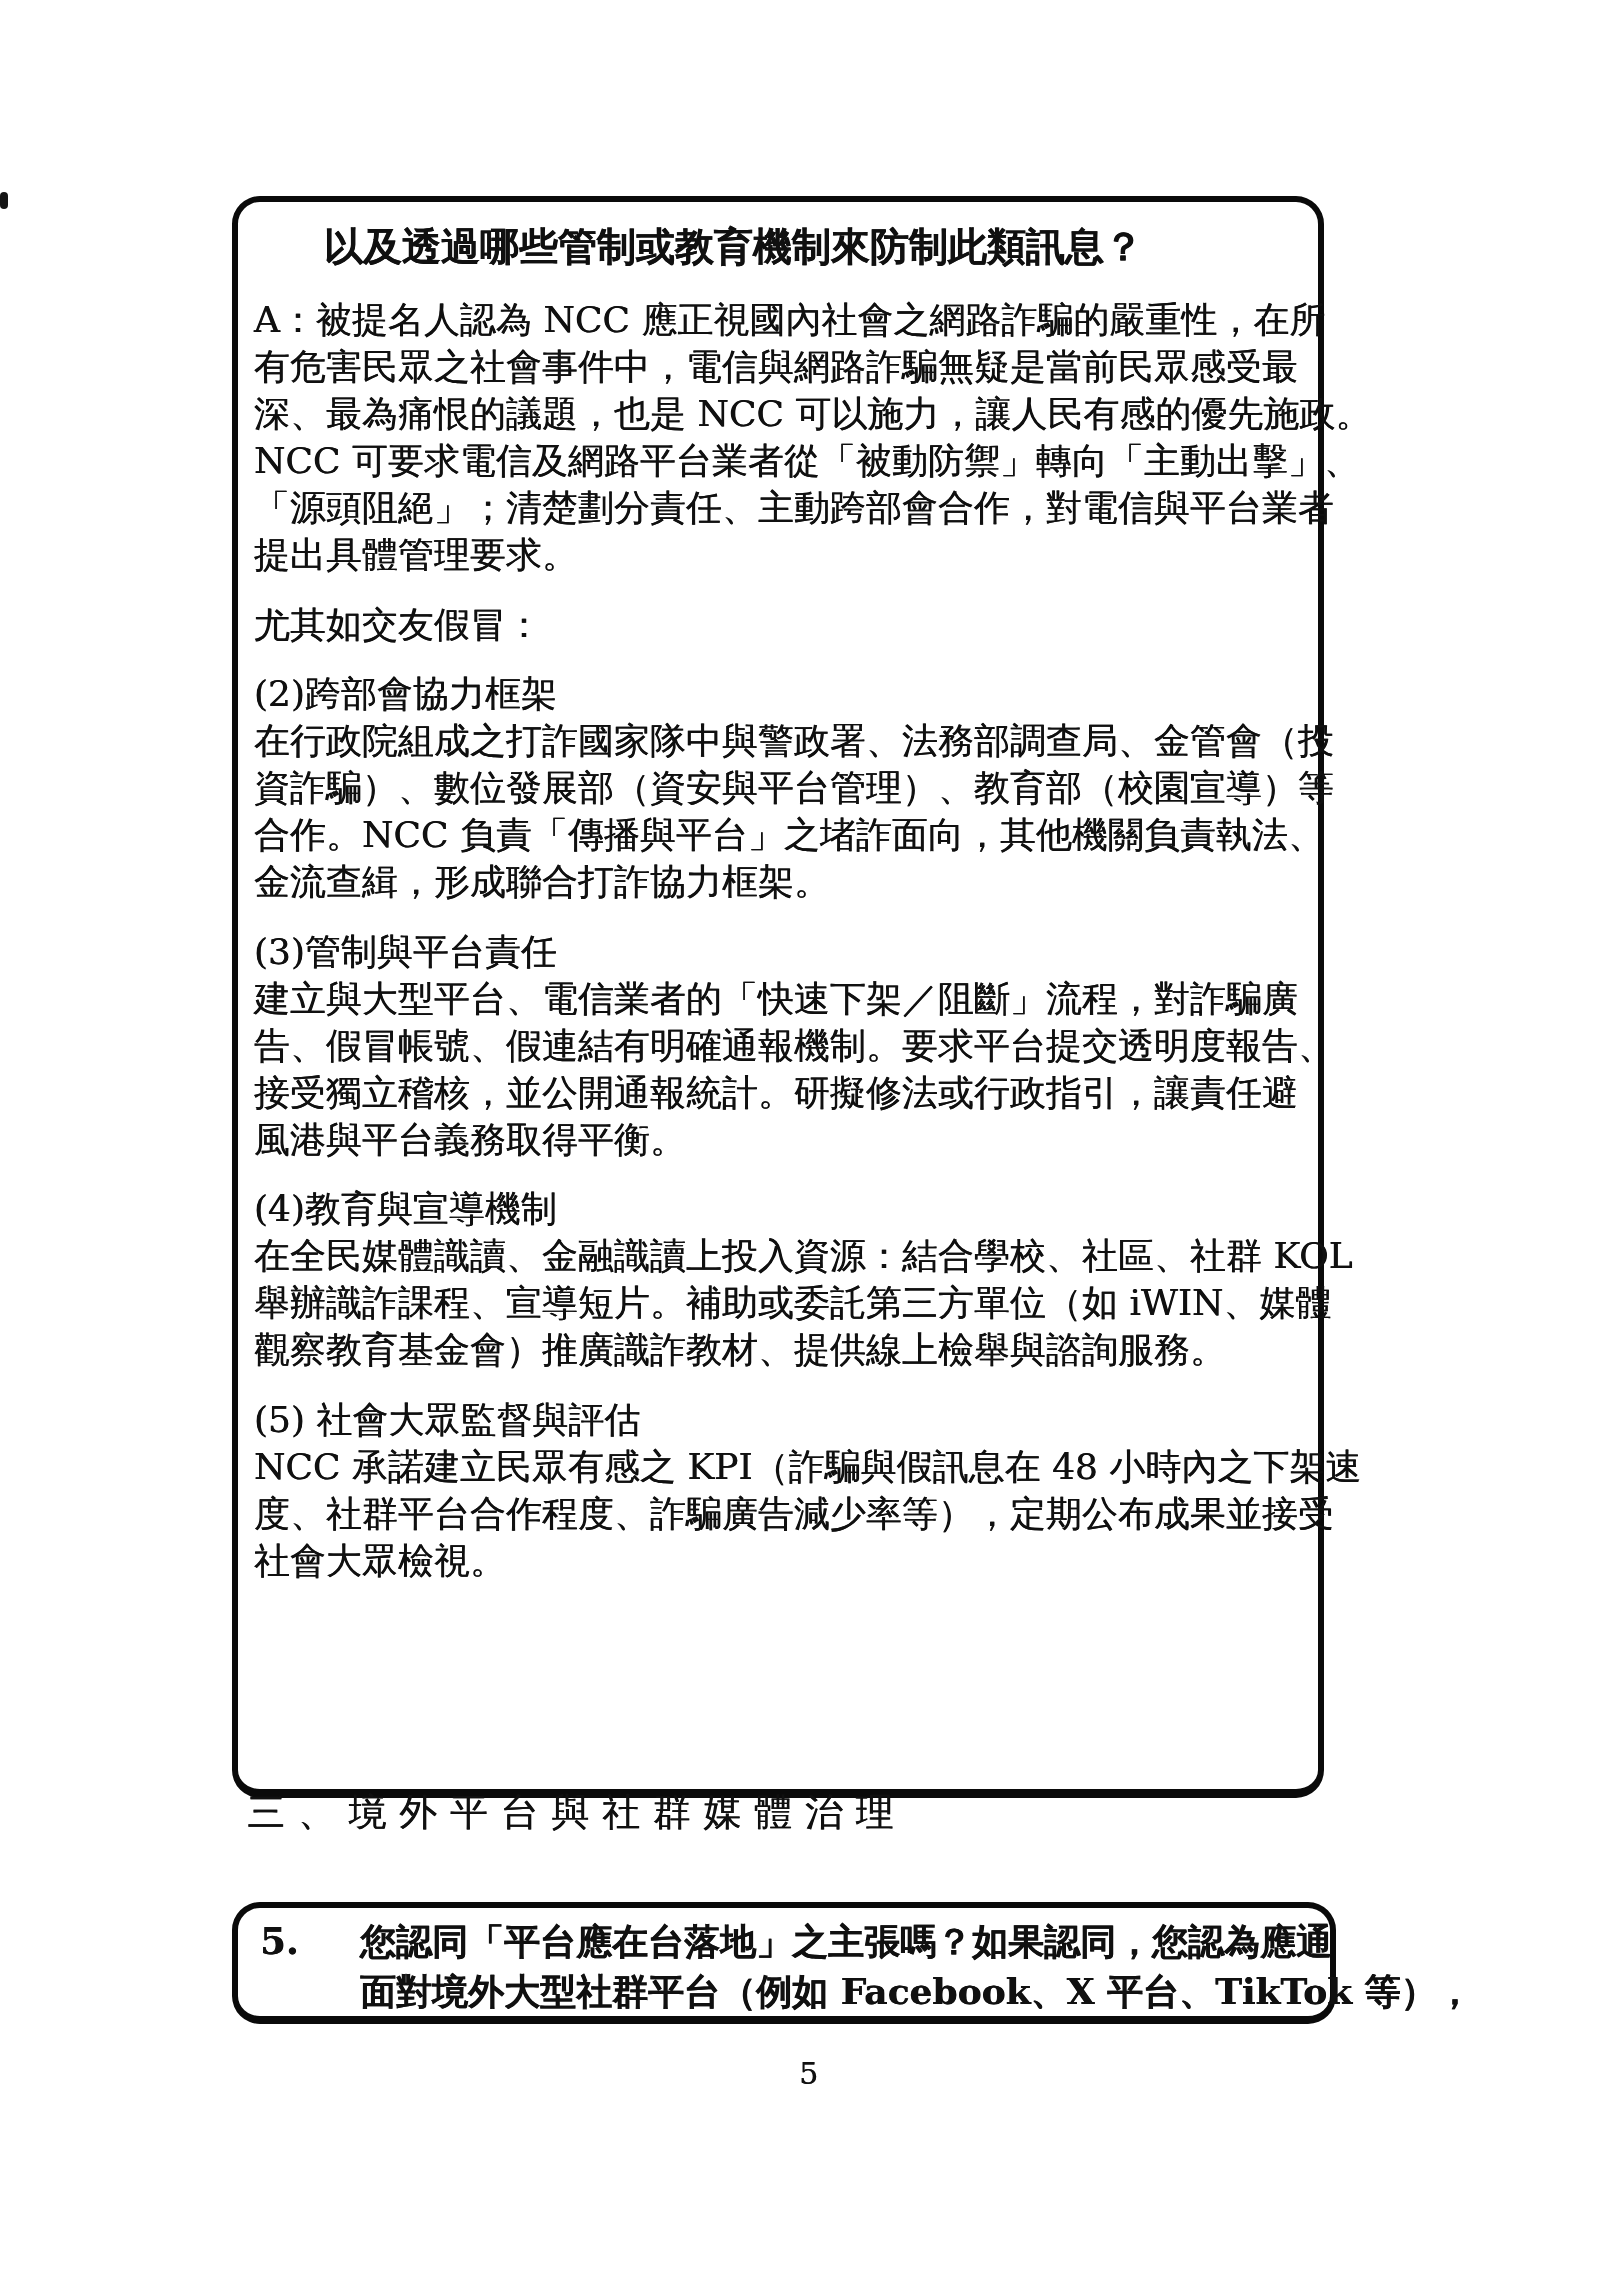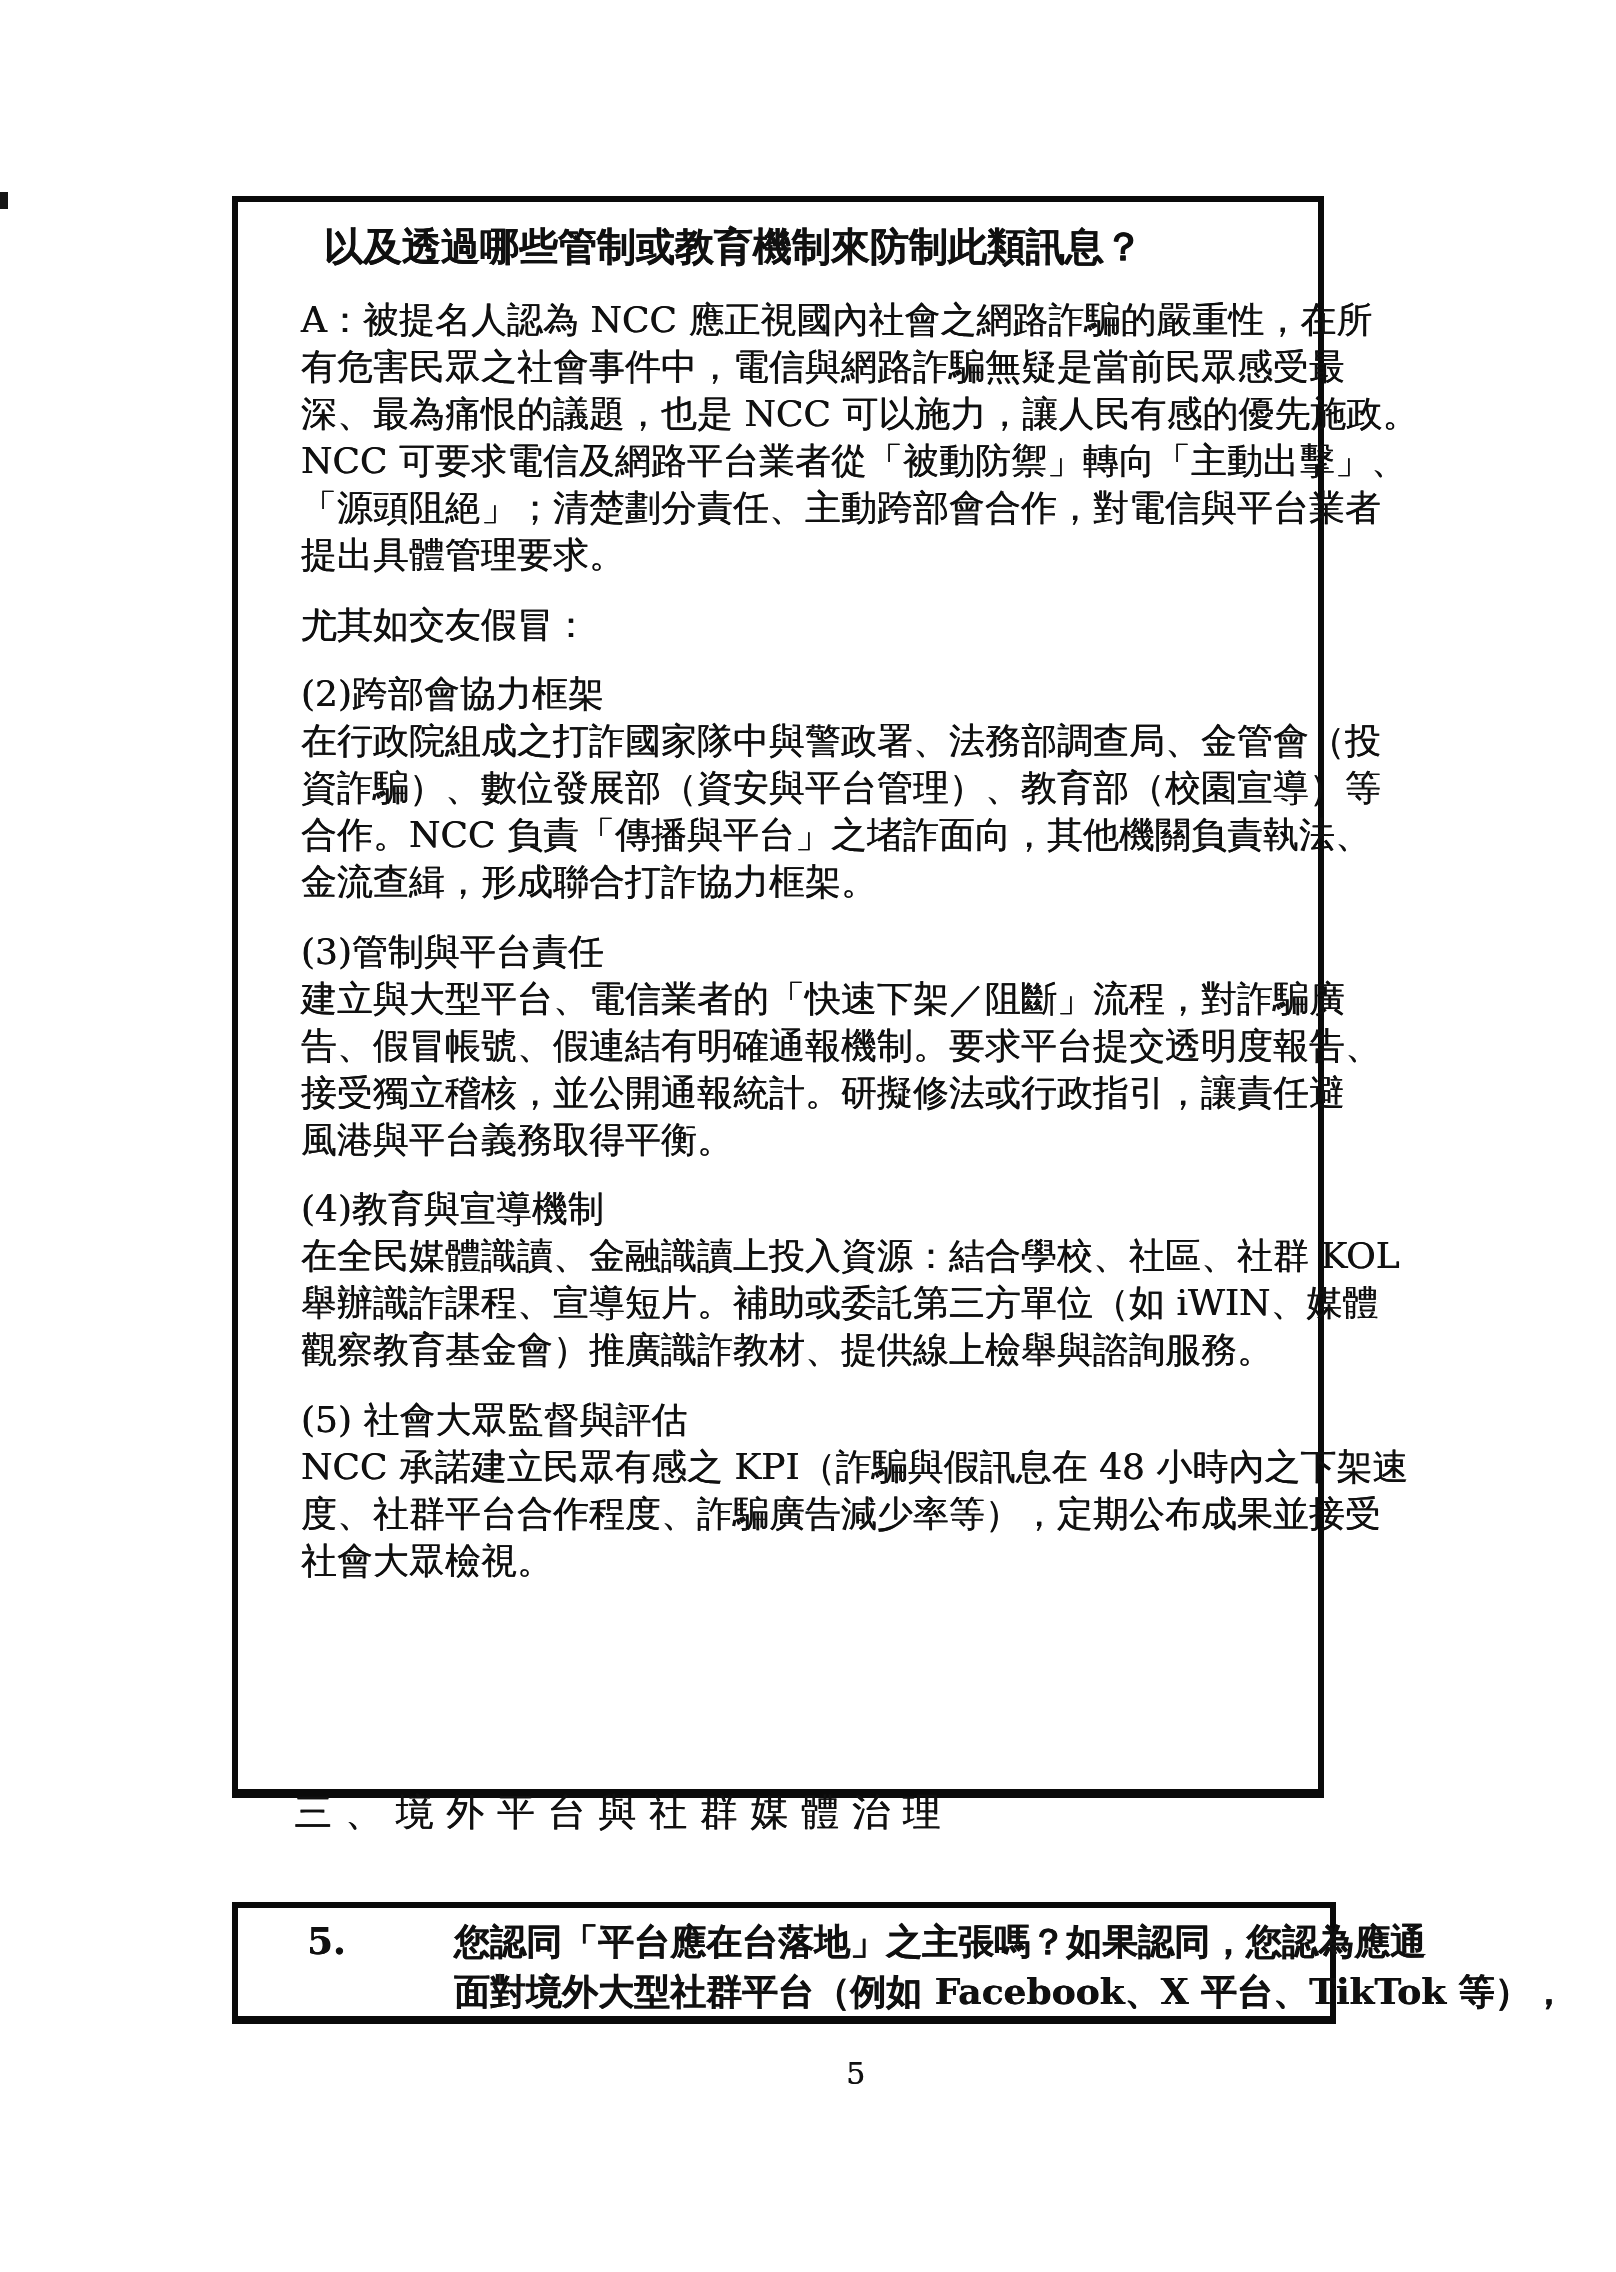--- a/index.html
+++ b/index.html
@@ -1,26 +1,26 @@
 <!DOCTYPE html>
 <html style="font-size:7.8px"><head>
 <meta charset="utf-8">
 <style>
-  * { box-sizing: border-box; }
+  * { box-sizing: border-box; border-radius: 28px; }
   html, body { margin: 0; padding: 0; }
   body {
     width: 1617px;
     height: 2273px;
     position: relative;
     background: #ffffff;
     color: #101010;
     font-family: "DejaVu Serif", "Liberation Serif", serif;
     overflow: hidden;
   }
-  .ink { text-shadow: 0.5px 0 0 currentColor; margin-left: 47px; }
+  .ink { text-shadow: 0.5px 0 0 currentColor; }
   .qbox {
     position: absolute;
     border: 6.4px solid #0a0a0a;
     background: #ffffff;
   }
   #top-box {
     left: 232px;
     top: 196px;
     width: 1092px;
     height: 1602px;

